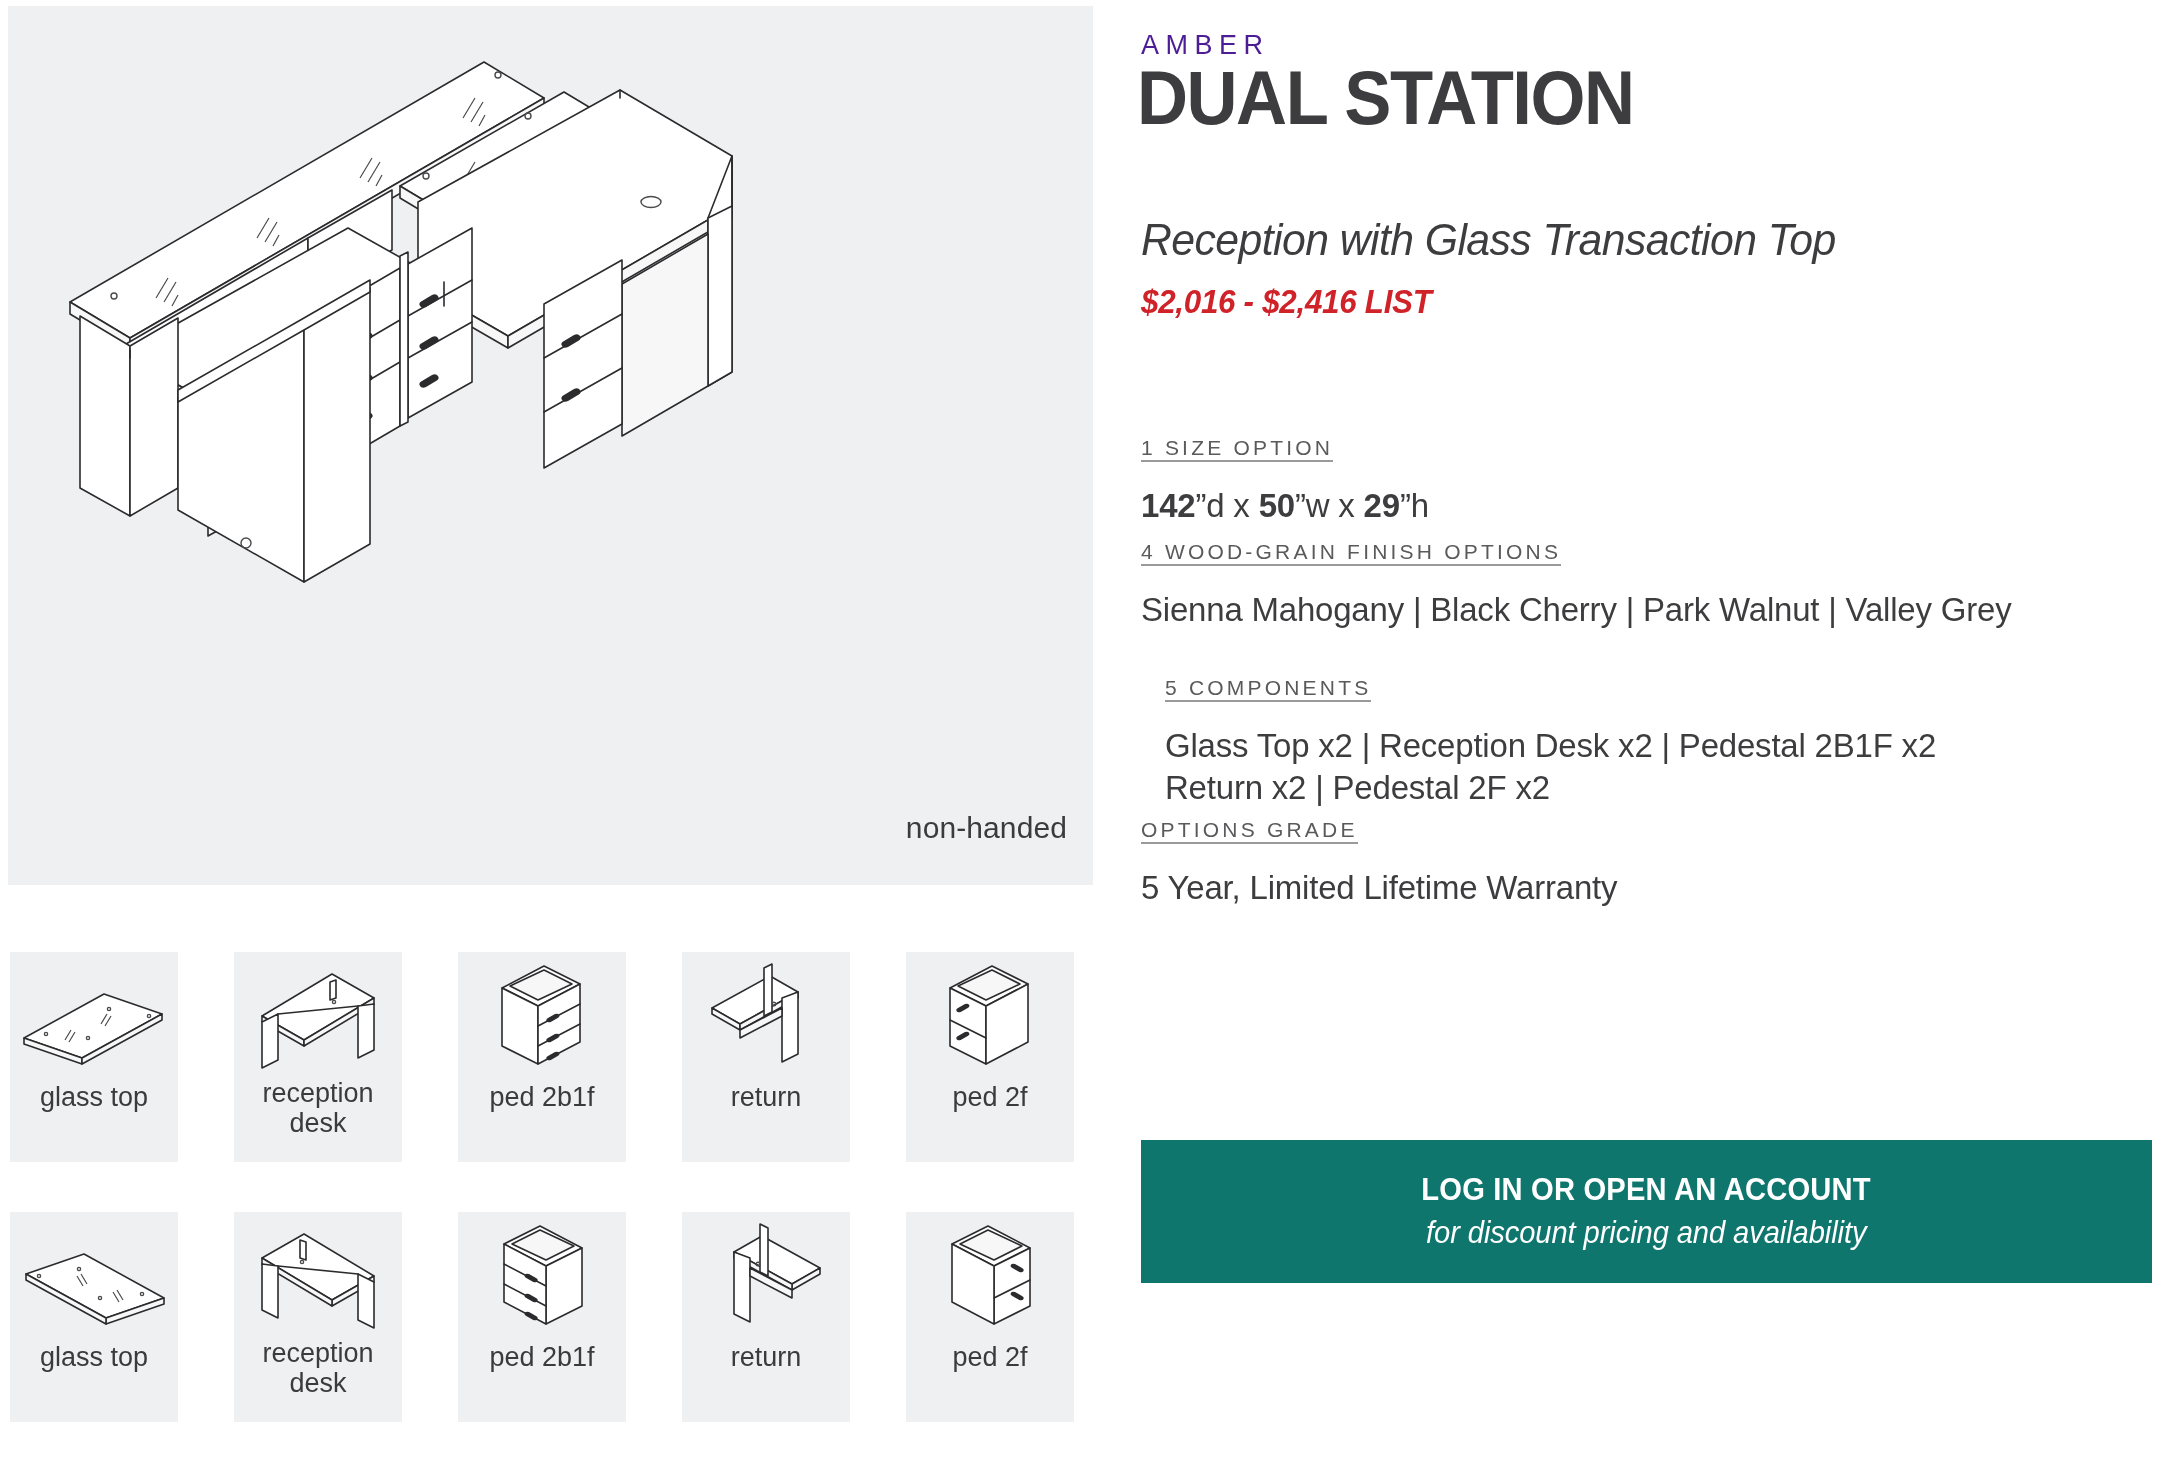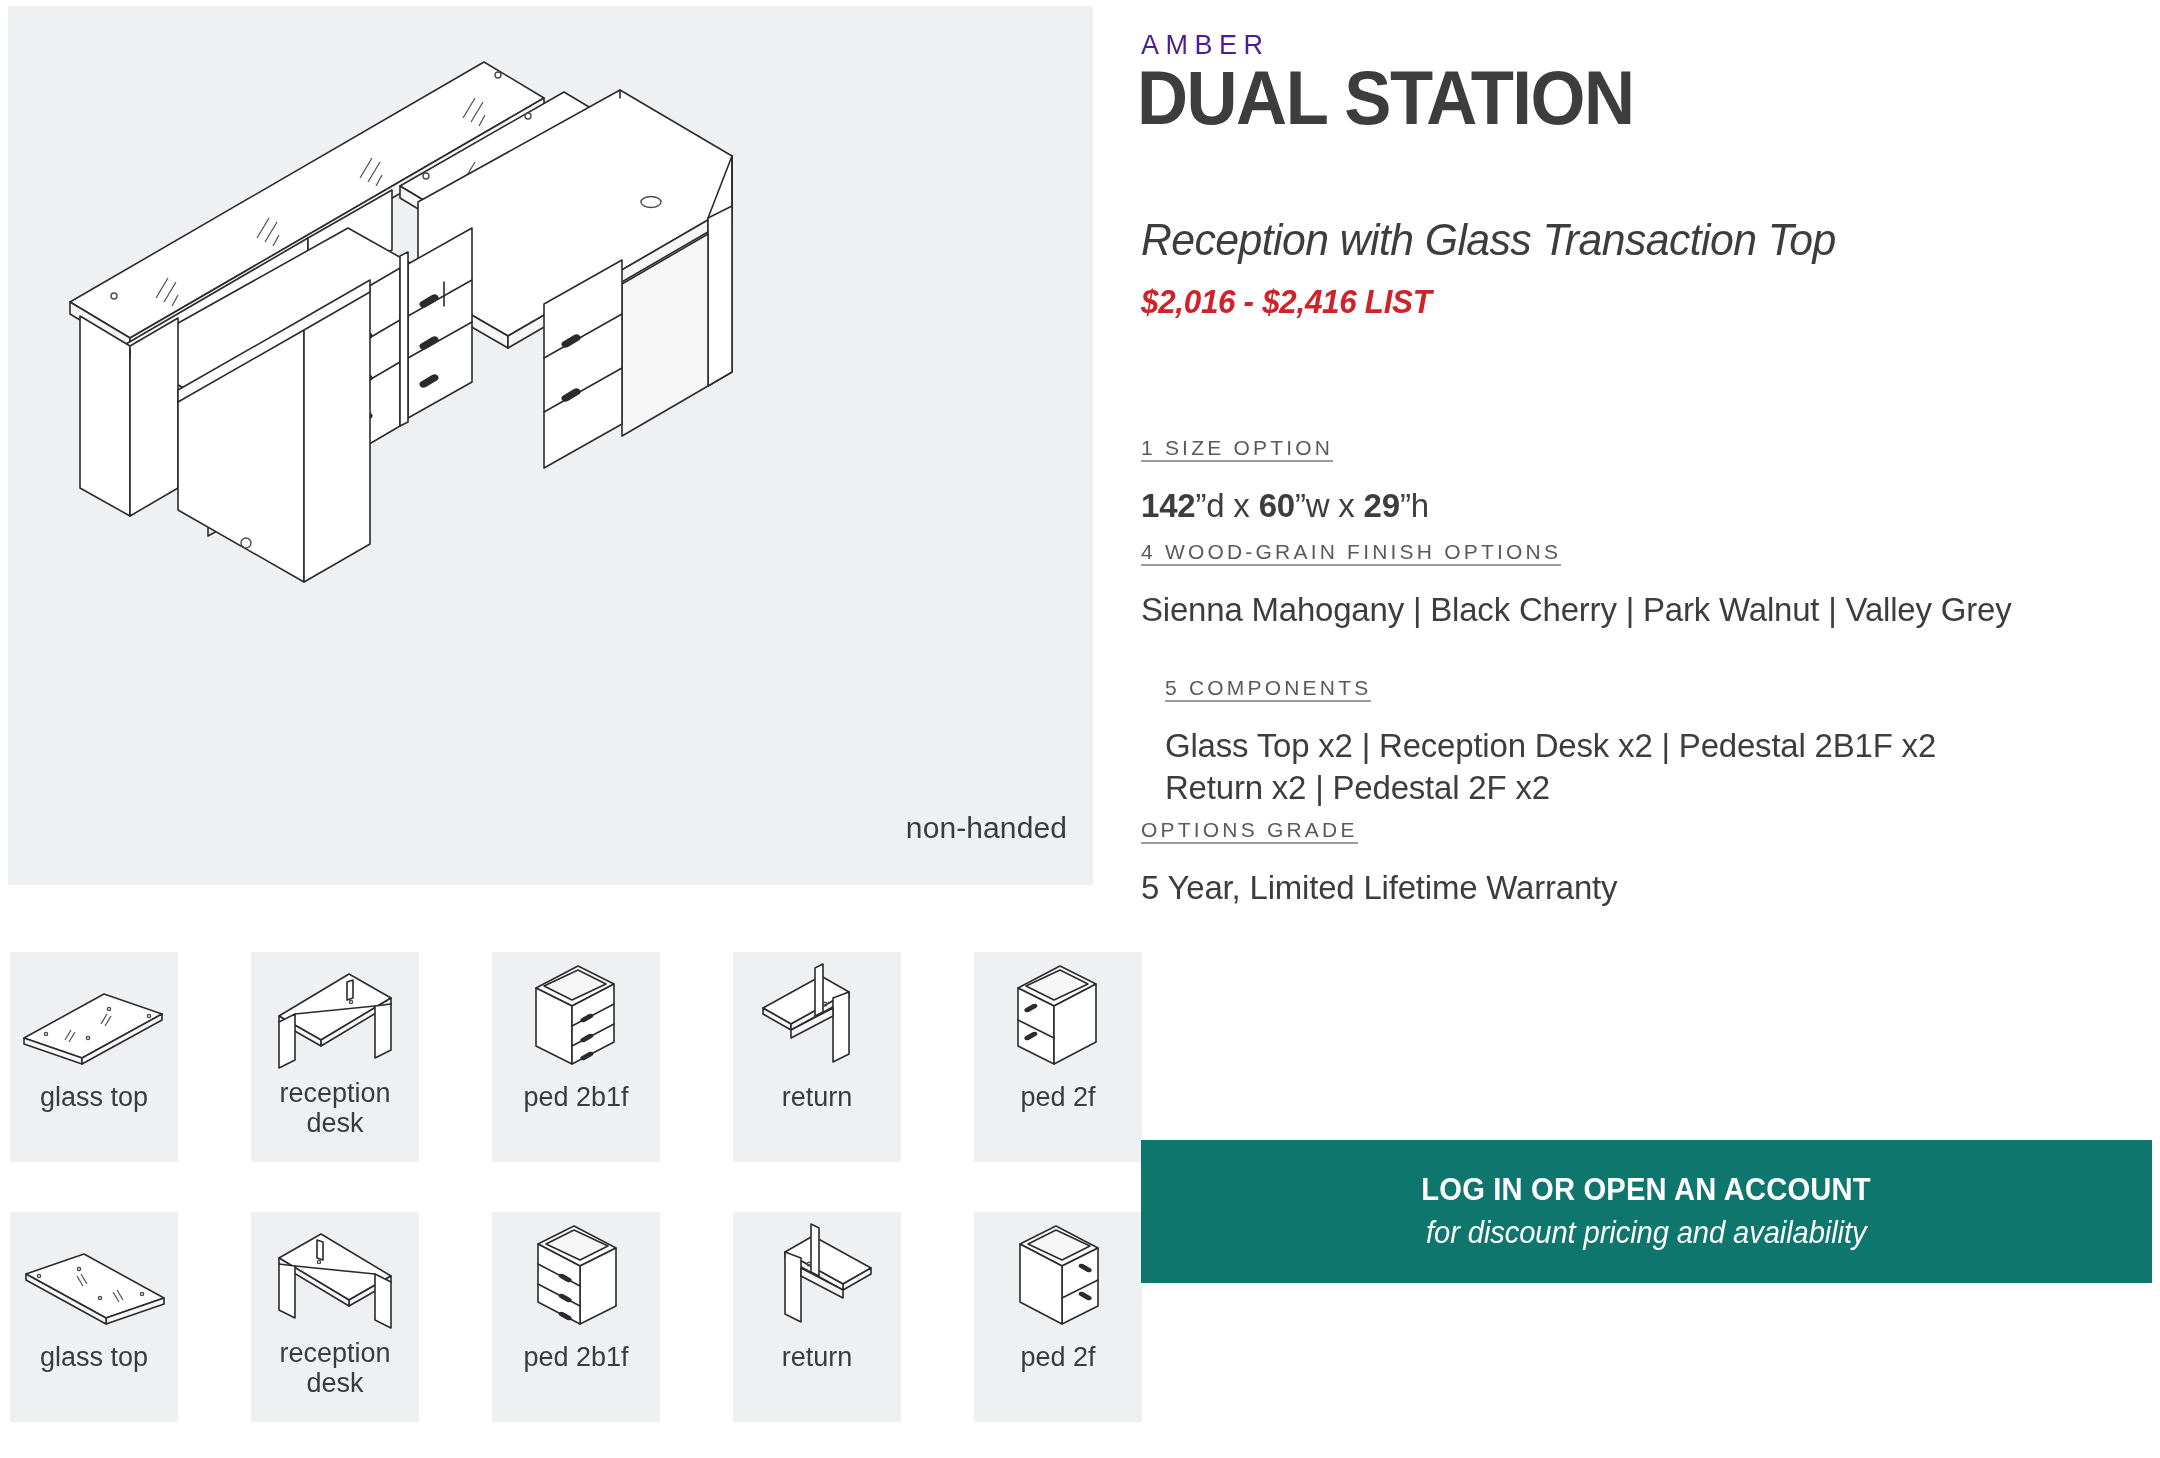--- a/index.html
+++ b/index.html
@@ -55,21 +55,21 @@
     font-family: "Liberation Sans", sans-serif;
   }
 
   
   .thumb-row {
     position: absolute;
     left: 2px;
     width: 1085px;
     height: 210px;
     display: flex;
-    gap: 73px;
+    gap: 56px;
   }
   #thumb-row-1 { top: 946px; }
   #thumb-row-2 { top: 1206px; }
 
   .thumb-card {
     position: relative;
     width: 168px;
     height: 210px;
     background: #eff0f2;
     display: flex;
@@ -523,21 +523,21 @@
 
   <div id="right-column">
 
     <div id="brand-eyebrow">AMBER</div>
     <h1 id="product-title">DUAL STATION</h1>
     <div id="product-subtitle">Reception with Glass Transaction Top</div>
     <div id="product-price">$2,016 - $2,416 LIST</div>
 
     <div id="spec-size" class="spec-block">
       <div class="spec-heading">1 SIZE OPTION</div>
-      <div class="spec-body dim"><b>142</b><span>”d x </span><b>60</b><span>”w x </span><b>29</b><span>”h</span></div>
+      <div class="spec-body dim"><b>142</b><span>”d x </span><b>50</b><span>”w x </span><b>29</b><span>”h</span></div>
     </div>
 
     <div id="spec-finish" class="spec-block">
       <div class="spec-heading">4 WOOD-GRAIN FINISH OPTIONS</div>
       <div class="spec-body">Sienna Mahogany | Black Cherry | Park Walnut | Valley Grey</div>
     </div>
 
     <div id="spec-parts" class="spec-block">
       <div class="spec-heading">5 COMPONENTS</div>
       <div class="spec-body">Glass Top x2 | Reception Desk x2 | Pedestal 2B1F x2</div>

